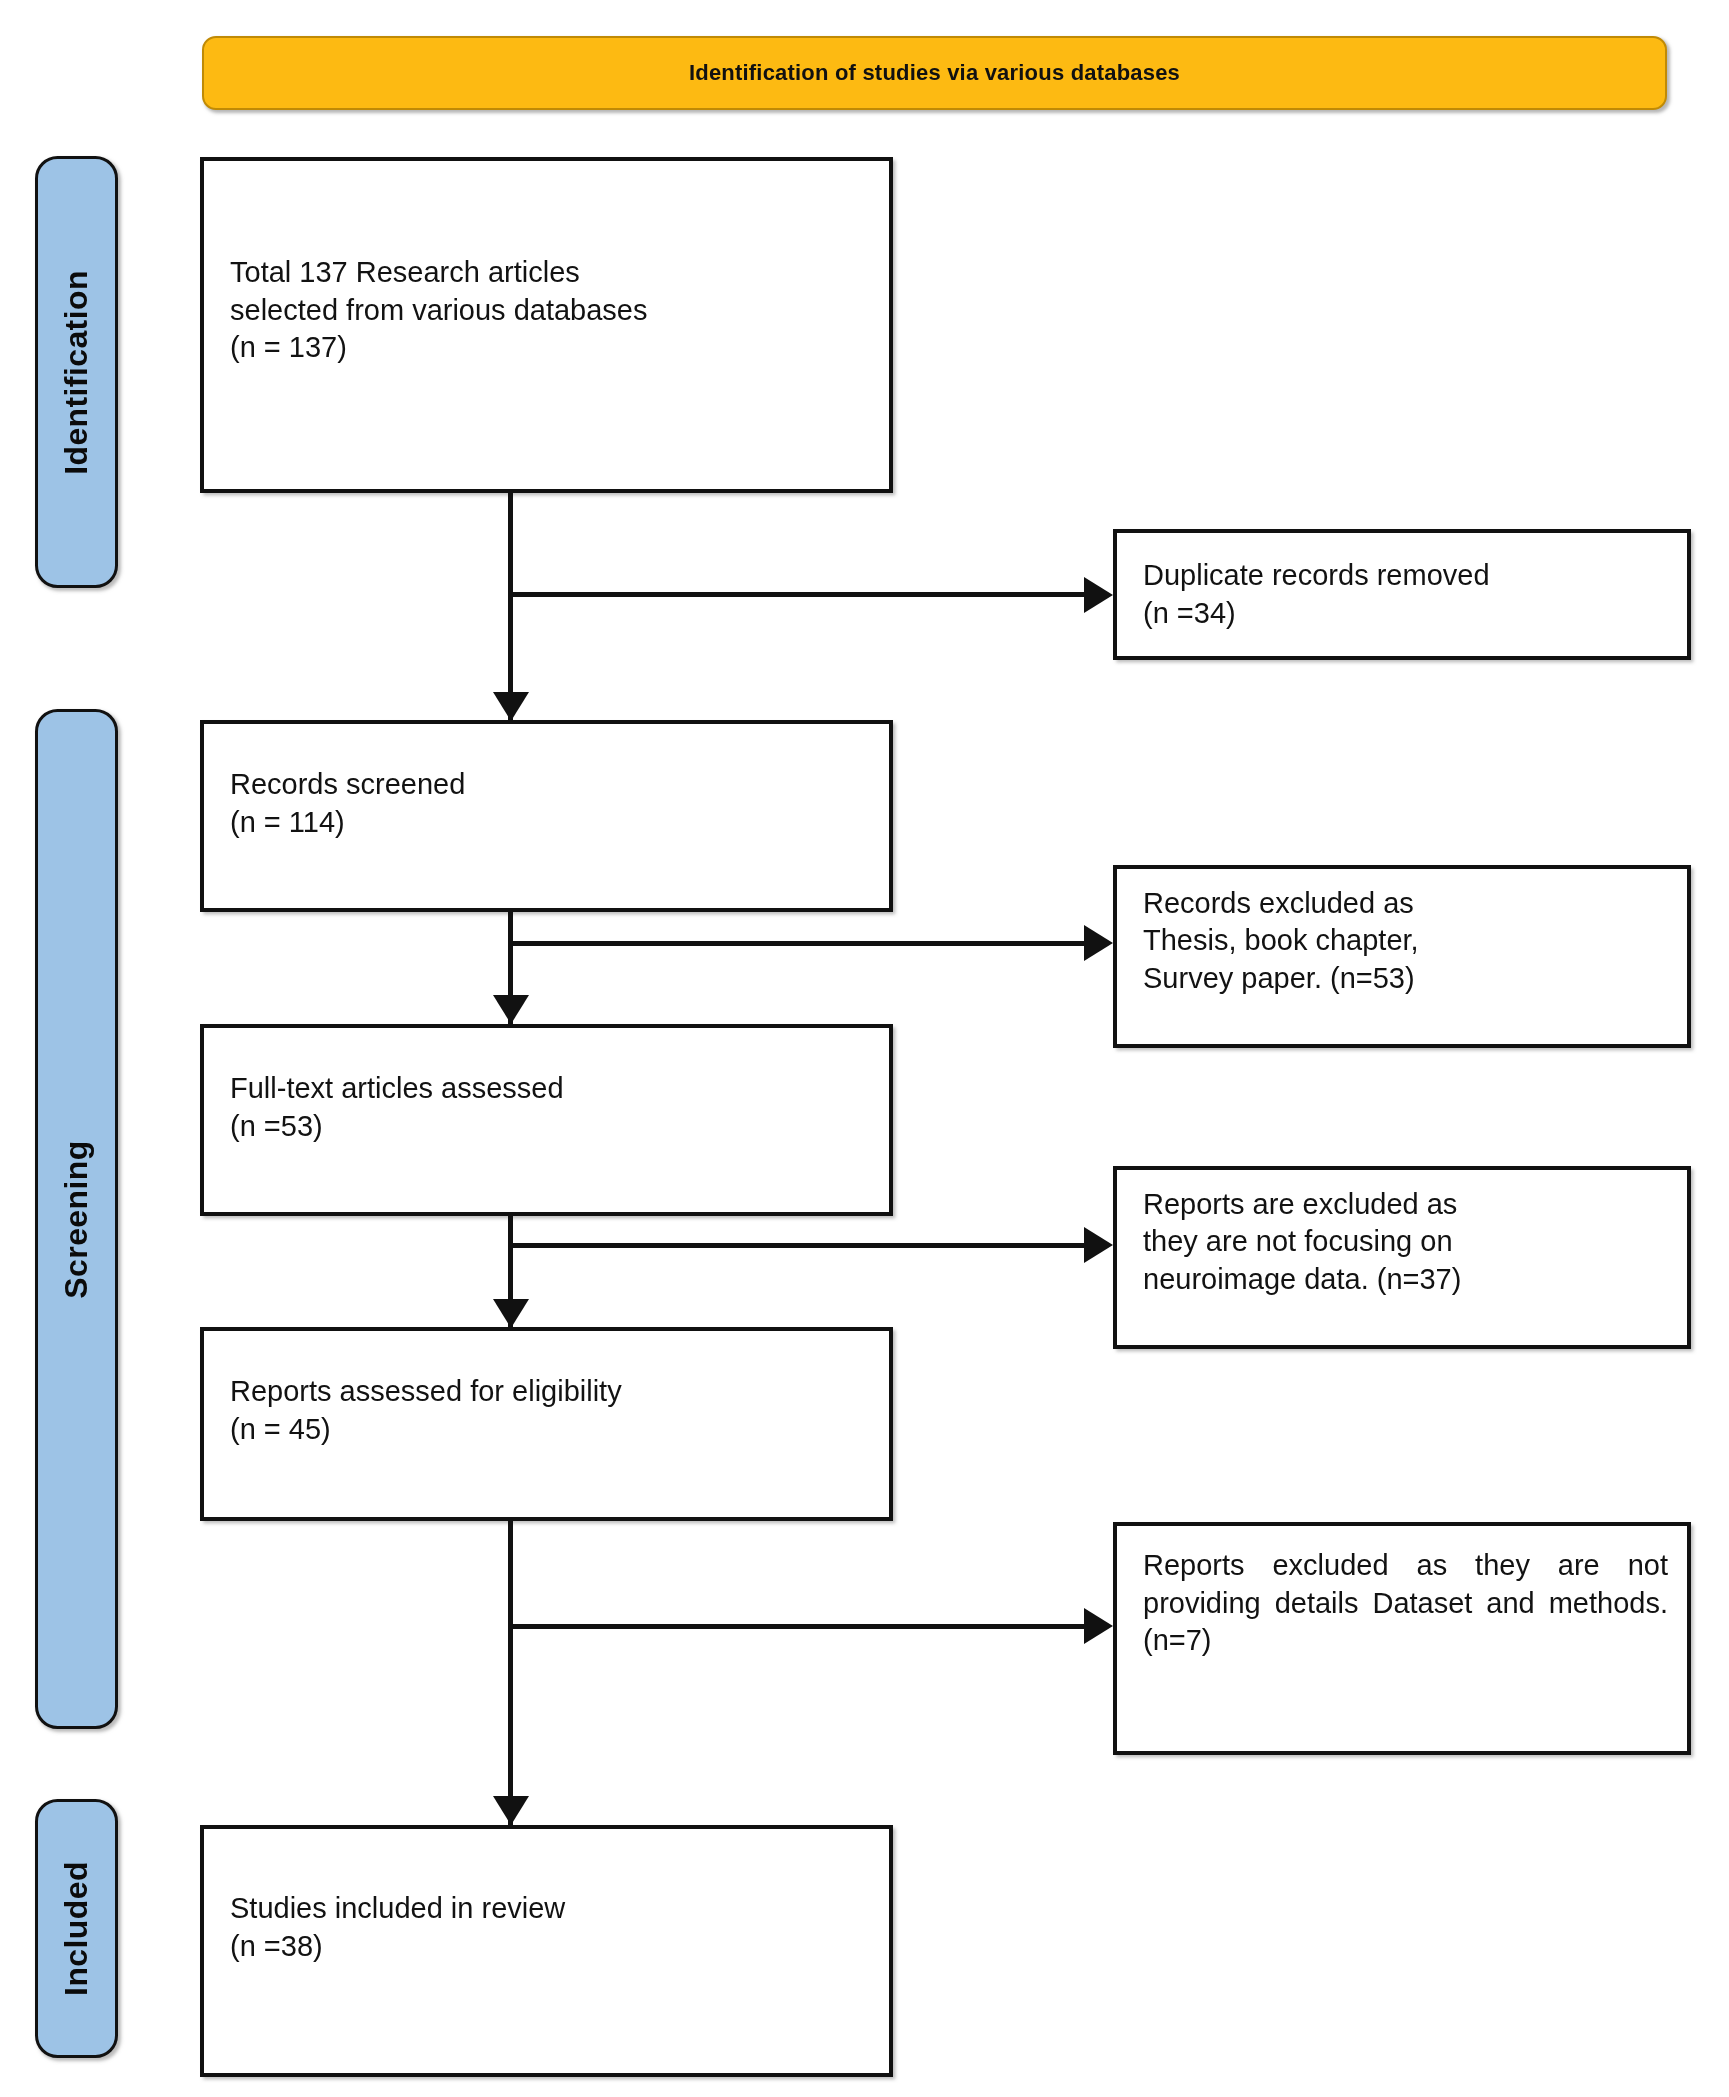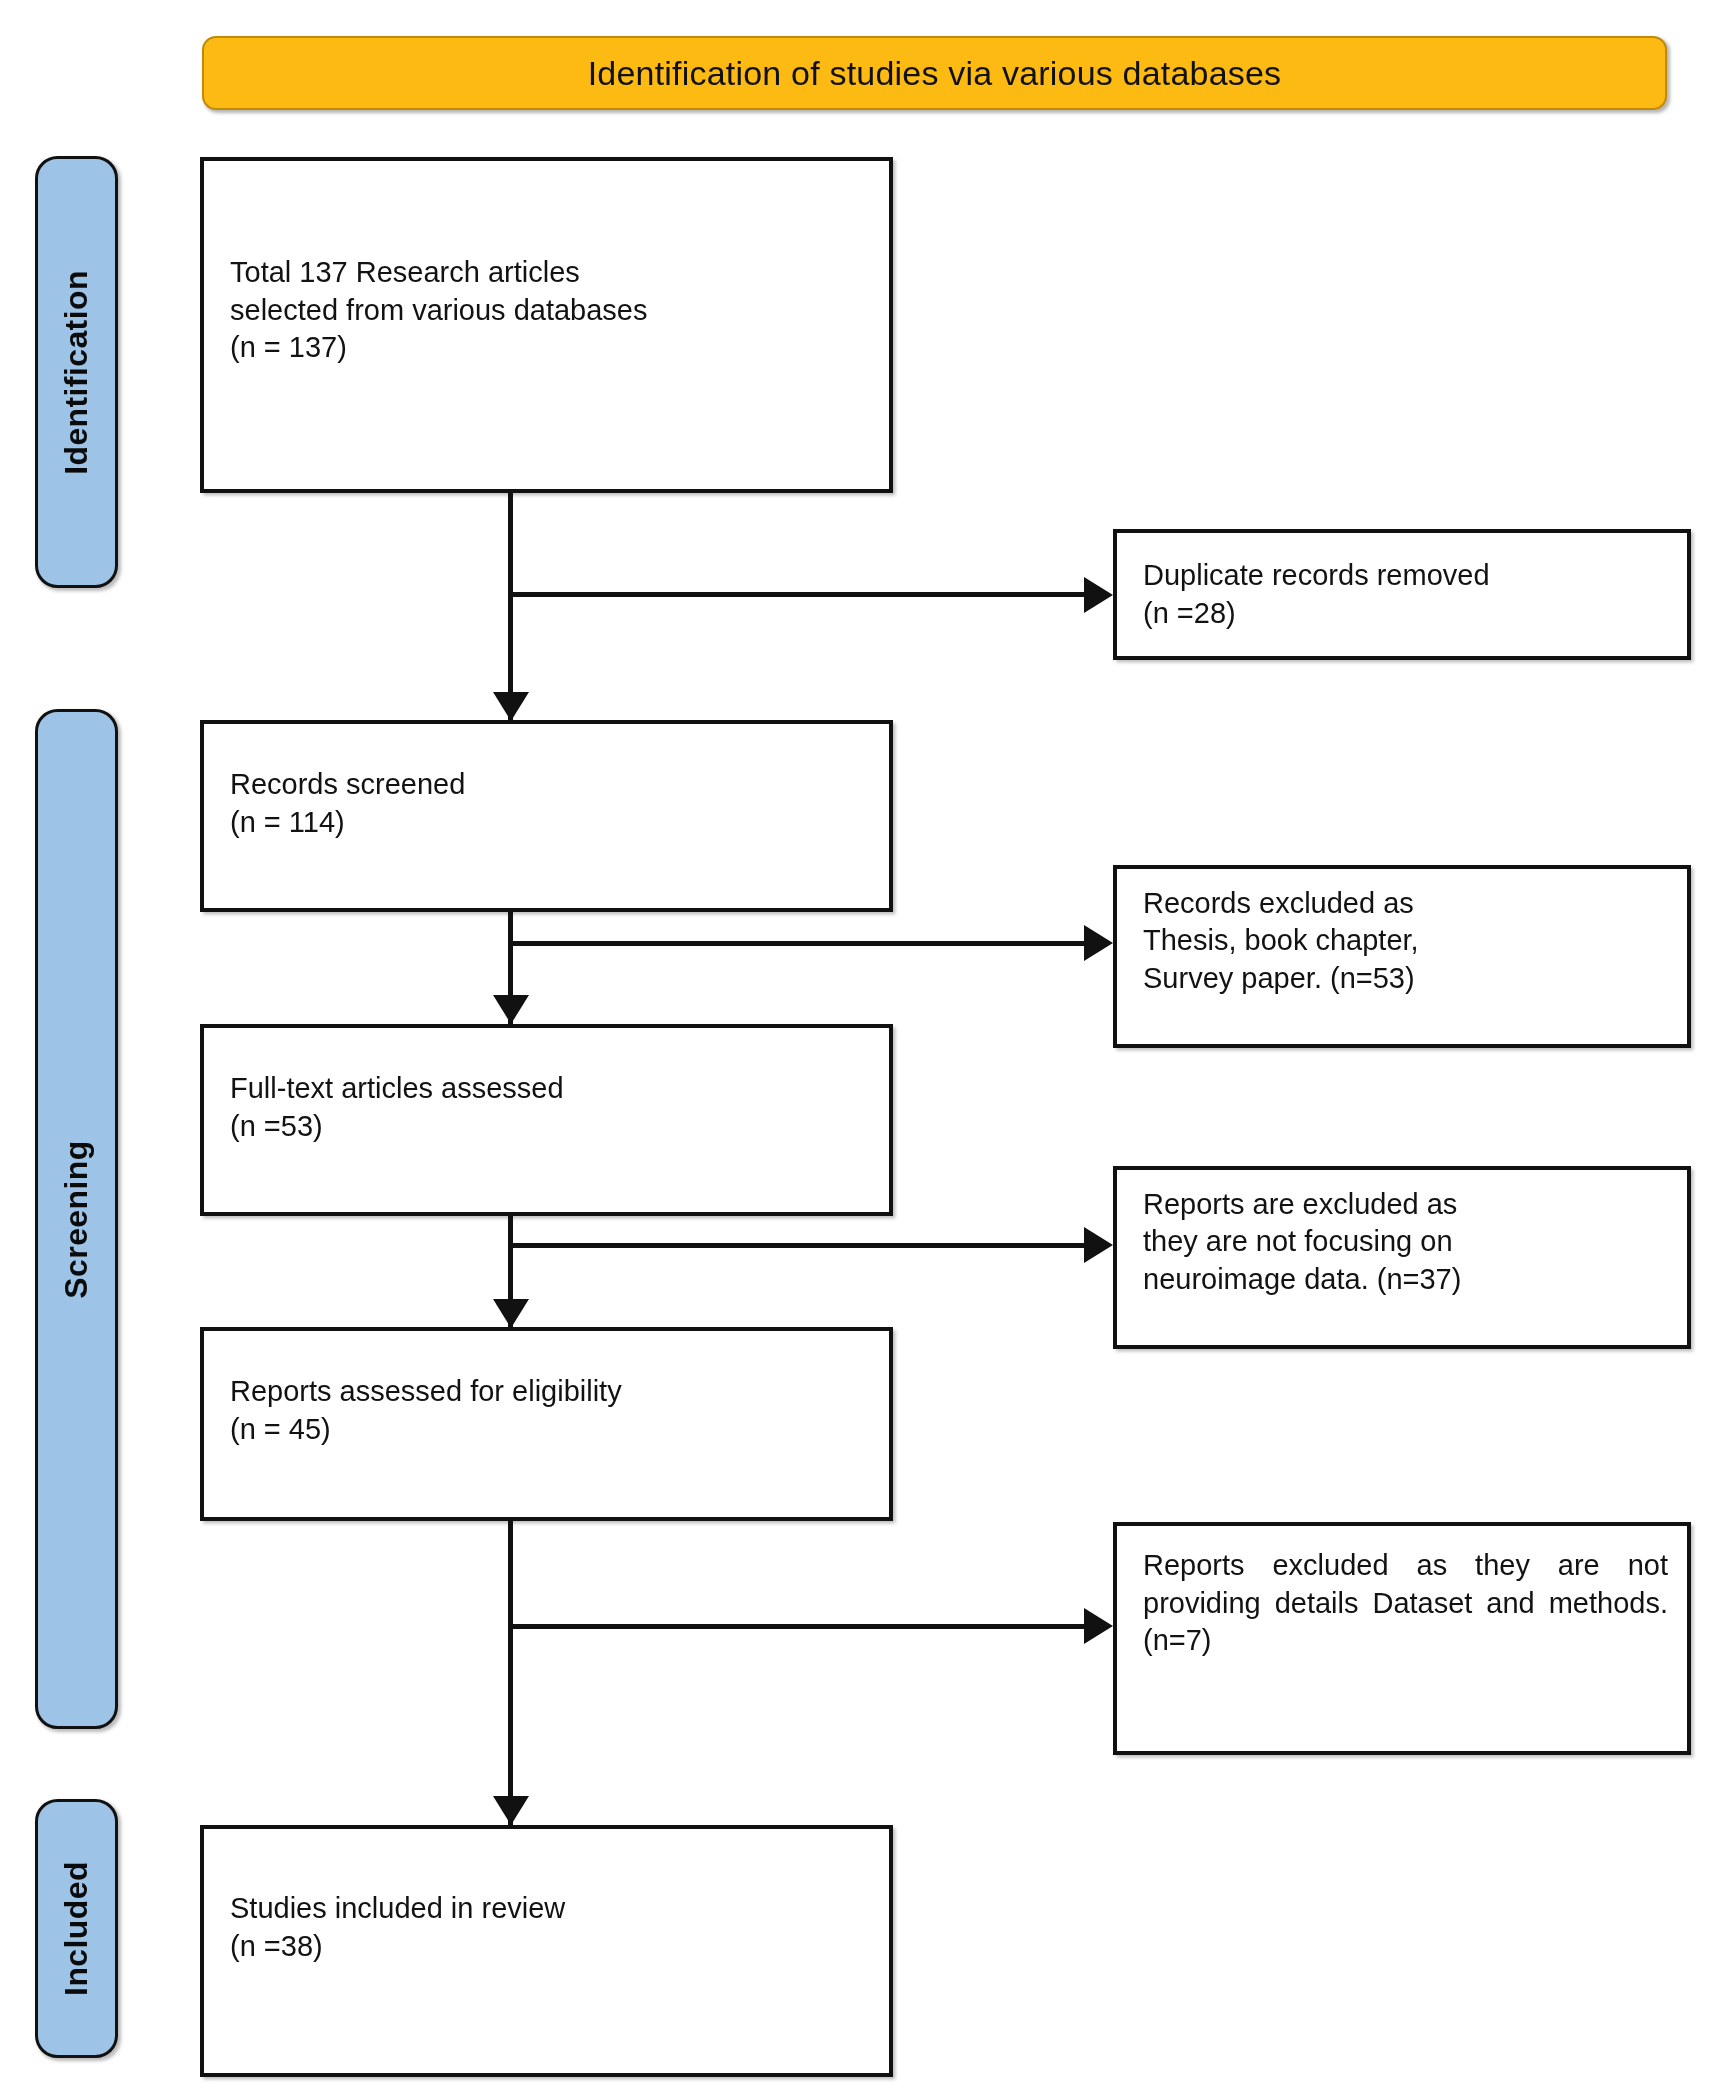--- a/index.html
+++ b/index.html
@@ -29,22 +29,22 @@
     background: #FDBA12;
     border: 2.6px solid #C08A05;
     border-radius: 14px;
     box-sizing: border-box;
     display: flex;
     align-items: center;
     justify-content: center;
     box-shadow: 2.6px 2.6px 3.5px rgba(120,120,120,0.55);
   }
   .header-banner .title {
-    font-size: 34px;
-    font-weight: normal;
+    font-size: 22px;
+    font-weight: bold;
     color: #111111;
     letter-spacing: 0.2px;
     white-space: nowrap;
   }
 
   
   .stage-rail {
     position: absolute;
     background: #9DC3E6;
     border: 3.5px solid #111111;
@@ -187,21 +187,21 @@
 (n = 45)</div>
   </div>
 
   <div class="flow-box" id="box-included">
     <div class="box-text">Studies included in review
 (n =38)</div>
   </div>
 
   <div class="flow-box" id="box-dup">
     <div class="box-text">Duplicate records removed
-(n =28)</div>
+(n =34)</div>
   </div>
 
   <div class="flow-box" id="box-exc-thesis">
     <div class="box-text">Records excluded as
 Thesis, book chapter,
 Survey paper. (n=53)</div>
   </div>
 
   <div class="flow-box" id="box-exc-neuro">
     <div class="box-text">Reports are excluded as

